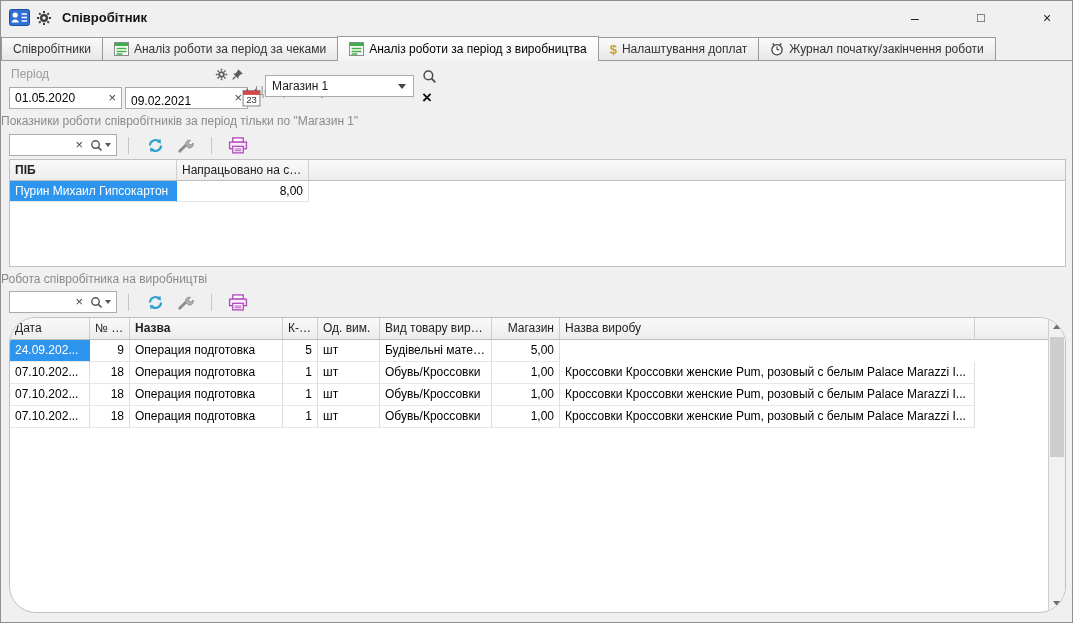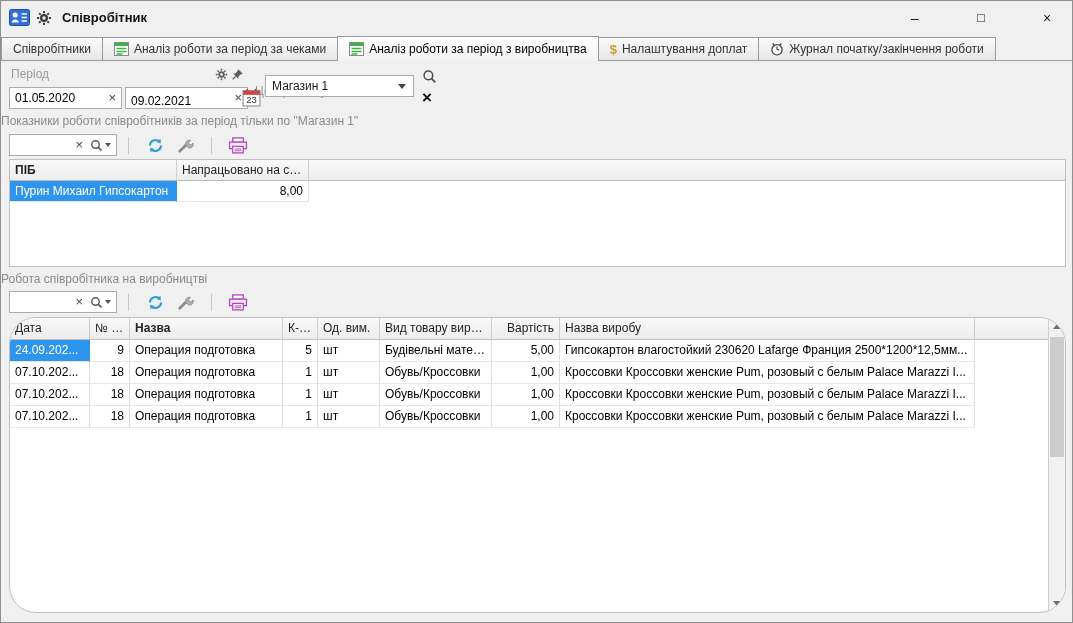--- a/index.html
+++ b/index.html
@@ -304,33 +304,32 @@
 
   <div class="gridwrap" style="top:316px; width:1057px; height:296px;border-radius:27px;">
     <div style="margin-right:17px;">
       <div class="t2row hdr">
         <div class="c">Дата</div>
         <div class="c ar">№ акту</div>
         <div class="c bold">Назва</div>
         <div class="c ar">К-сть</div>
         <div class="c">Од. вим.</div>
         <div class="c">Вид товару виробу</div>
-        <div class="c ar">Вартість</div>
+        <div class="c ar">Магазин</div>
         <div class="c">Назва виробу</div>
         <div class="c nob"></div>
       </div>
       <div class="t2row">
         <div class="c sel">24.09.202...</div>
         <div class="c ar">9</div>
         <div class="c">Операция подготовка</div>
         <div class="c ar">5</div>
         <div class="c">шт</div>
         <div class="c">Будівельні матеріа...</div>
         <div class="c ar">5,00</div>
-        <div class="c">Гипсокартон влагостойкий 230620 Lafarge Франция 2500*1200*12,5мм...</div>
         <div class="c nob"></div>
       </div>
       <div class="t2row">
         <div class="c">07.10.202...</div>
         <div class="c ar">18</div>
         <div class="c">Операция подготовка</div>
         <div class="c ar">1</div>
         <div class="c">шт</div>
         <div class="c">Обувь/Кроссовки</div>
         <div class="c ar">1,00</div>

